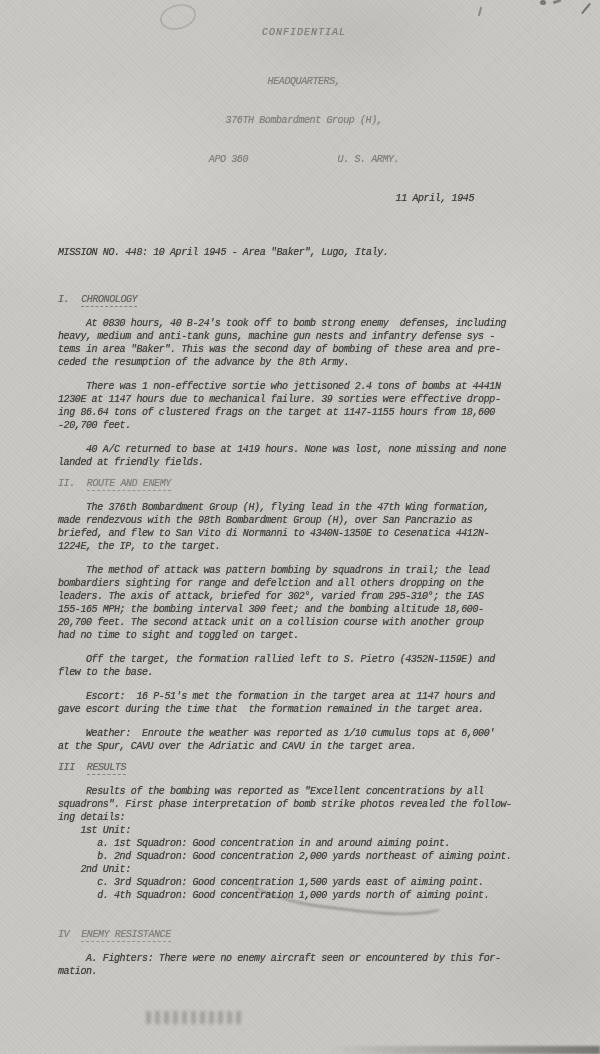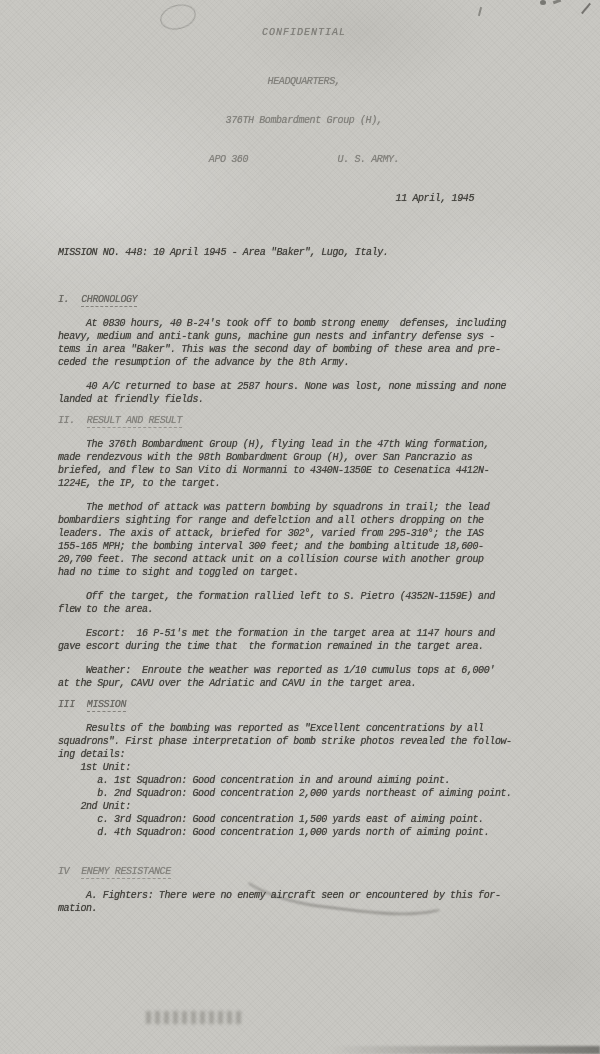--- a/index.html
+++ b/index.html
@@ -91,45 +91,49 @@
       <div>MISSION NO. 448: 10 April 1945 - Area "Baker", Lugo, Italy.</div>
     </div>
 
     <div class="heading semi-faded">
       <span class="num">I.</span><span class="u">CHRONOLOGY</span>
     </div>
     <p class="para">     At 0830 hours, 40 B-24's took off to bomb strong enemy  defenses, including
 heavy, medium and anti-tank guns, machine gun nests and infantry defense sys -
 tems in area "Baker". This was the second day of bombing of these area and pre-
 ceded the resumption of the advance by the 8th Army.</p>
-    <p class="para">     40 A/C returned to base at 2587 hours. None was lost, none missing and none
+    <p class="para">     There was 1 non-effective sortie who jettisoned 2.4 tons of bombs at 4441N
+1230E at 1147 hours due to mechanical failure. 39 sorties were effective dropp-
+ing 86.64 tons of clustered frags on the target at 1147-1155 hours from 18,600
+-20,700 feet.</p>
+    <p class="para">     40 A/C returned to base at 1419 hours. None was lost, none missing and none
 landed at friendly fields.</p>
 
     <div class="heading faded">
-      <span class="num">II.</span><span class="u">RESULT AND RESULT</span>
+      <span class="num">II.</span><span class="u">ROUTE AND ENEMY</span>
     </div>
     <p class="para">     The 376th Bombardment Group (H), flying lead in the 47th Wing formation,
 made rendezvous with the 98th Bombardment Group (H), over San Pancrazio as
 briefed, and flew to San Vito di Normanni to 4340N-1350E to Cesenatica 4412N-
 1224E, the IP, to the target.</p>
     <p class="para">     The method of attack was pattern bombing by squadrons in trail; the lead
 bombardiers sighting for range and defelction and all others dropping on the
 leaders. The axis of attack, briefed for 302°, varied from 295-310°; the IAS
 155-165 MPH; the bombing interval 300 feet; and the bombing altitude 18,600-
 20,700 feet. The second attack unit on a collision course with another group
 had no time to sight and toggled on target.</p>
     <p class="para">     Off the target, the formation rallied left to S. Pietro (4352N-1159E) and
-flew to the area.</p>
+flew to the base.</p>
     <p class="para">     Escort:  16 P-51's met the formation in the target area at 1147 hours and
 gave escort during the time that  the formation remained in the target area.</p>
     <p class="para">     Weather:  Enroute the weather was reported as 1/10 cumulus tops at 6,000'
 at the Spur, CAVU over the Adriatic and CAVU in the target area.</p>
 
     <div class="heading semi-faded">
-      <span class="num">III</span><span class="u">MISSION</span>
+      <span class="num">III</span><span class="u">RESULTS</span>
     </div>
     <p class="para">     Results of the bombing was reported as "Excellent concentrations by all
 squadrons". First phase interpretation of bomb strike photos revealed the follow-
 ing details:
     1st Unit:
        a. 1st Squadron: Good concentration in and around aiming point.
        b. 2nd Squadron: Good concentration 2,000 yards northeast of aiming point.
     2nd Unit:
        c. 3rd Squadron: Good concentration 1,500 yards east of aiming point.
        d. 4th Squadron: Good concentration 1,000 yards north of aiming point.</p>

